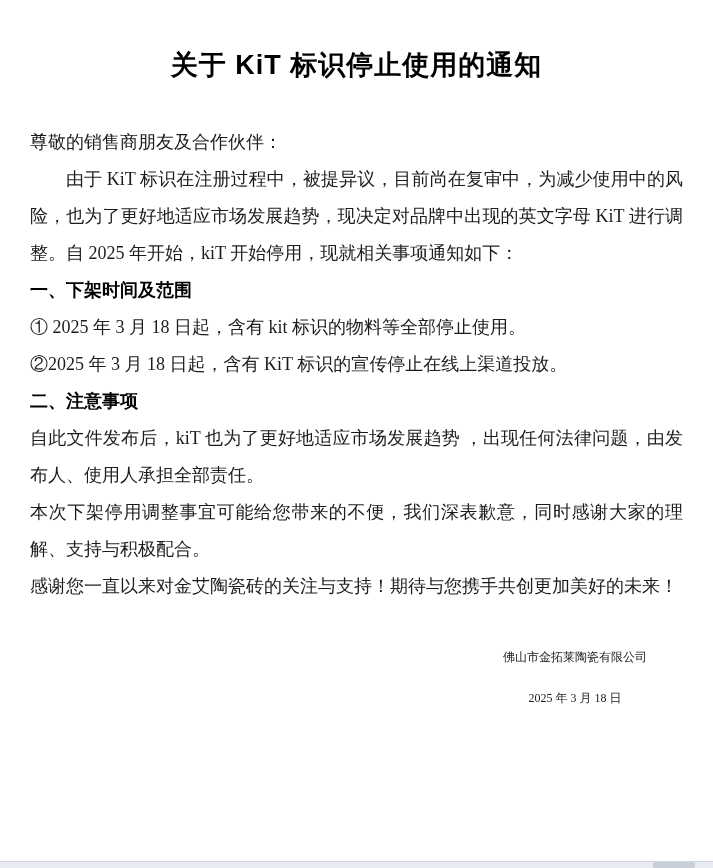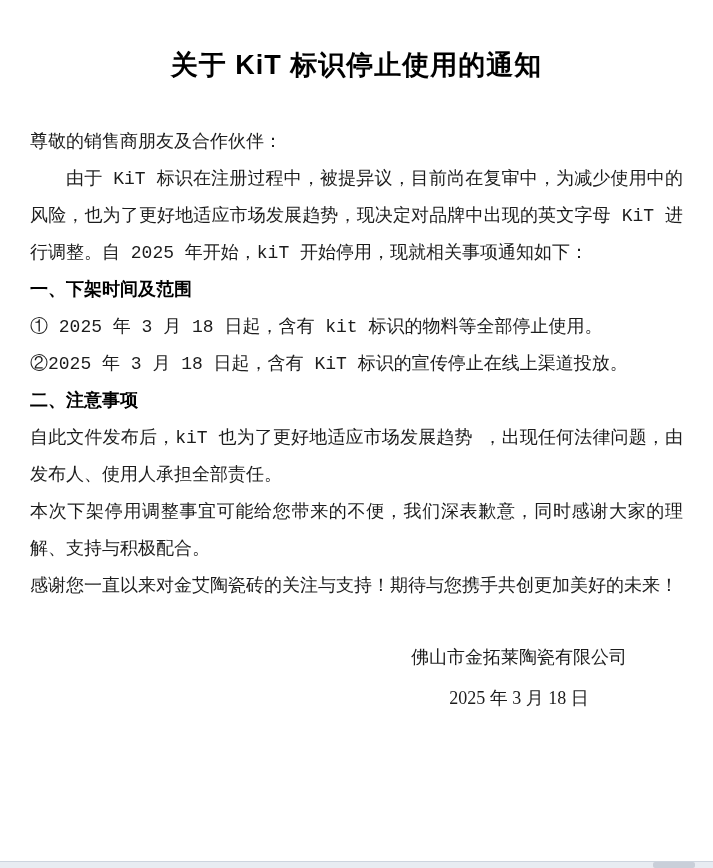--- a/index.html
+++ b/index.html
@@ -27,35 +27,35 @@
     line-height: 34px;
     color: #000000;
     letter-spacing: 1px;
   }
   .content {
     margin-top: 42px;
     font-size: 18px;
     line-height: 37px;
     text-align: justify;
   }
-  .content p { margin: 0; font-family: Liberation Mono, monospace; }
+  .content p { margin: 0; }
   .indent { text-indent: 2em; }
   .heading {
     font-family: "Liberation Sans", "DejaVu Sans", sans-serif;
     font-weight: bold;
     font-size: 18px;
     color: #000000;
   }
   .signature {
     margin-top: 40px;
     margin-left: auto;
-    margin-right: 56px;
+    margin-right: 36px;
     width: max-content;
     text-align: center;
-    font-size: 18px;
+    font-size: 12px;
   }
   .signature .company { line-height: 24px; }
   .signature .date { margin-top: 17px; line-height: 24px; }
   .bottom-bar {
     position: absolute;
     left: 0; right: 0; bottom: 0;
     height: 6px;
     background: #e8ecf2;
     border-top: 1px solid #cdd4de;
   }

